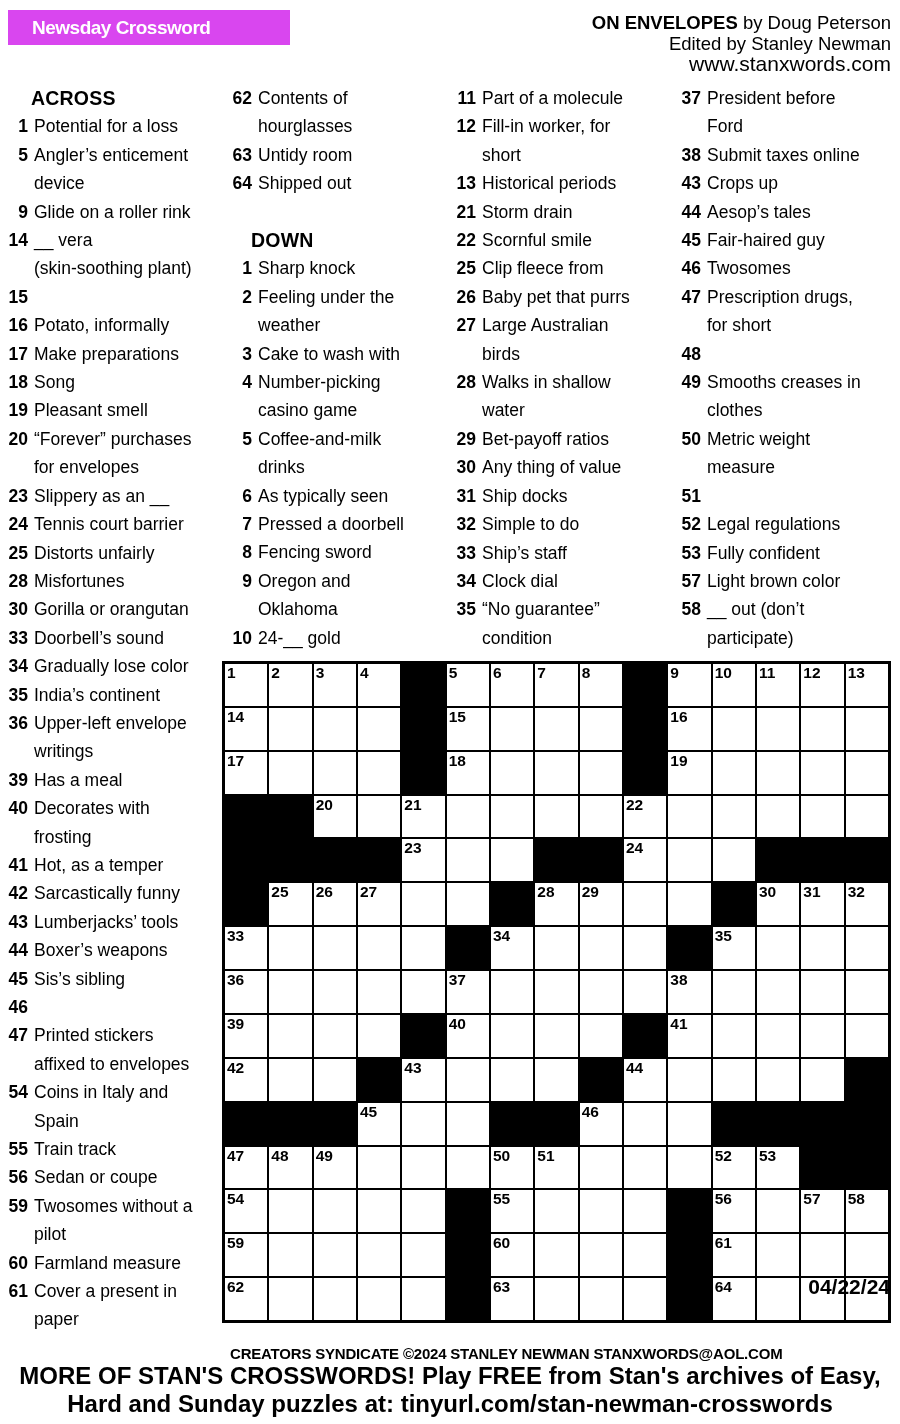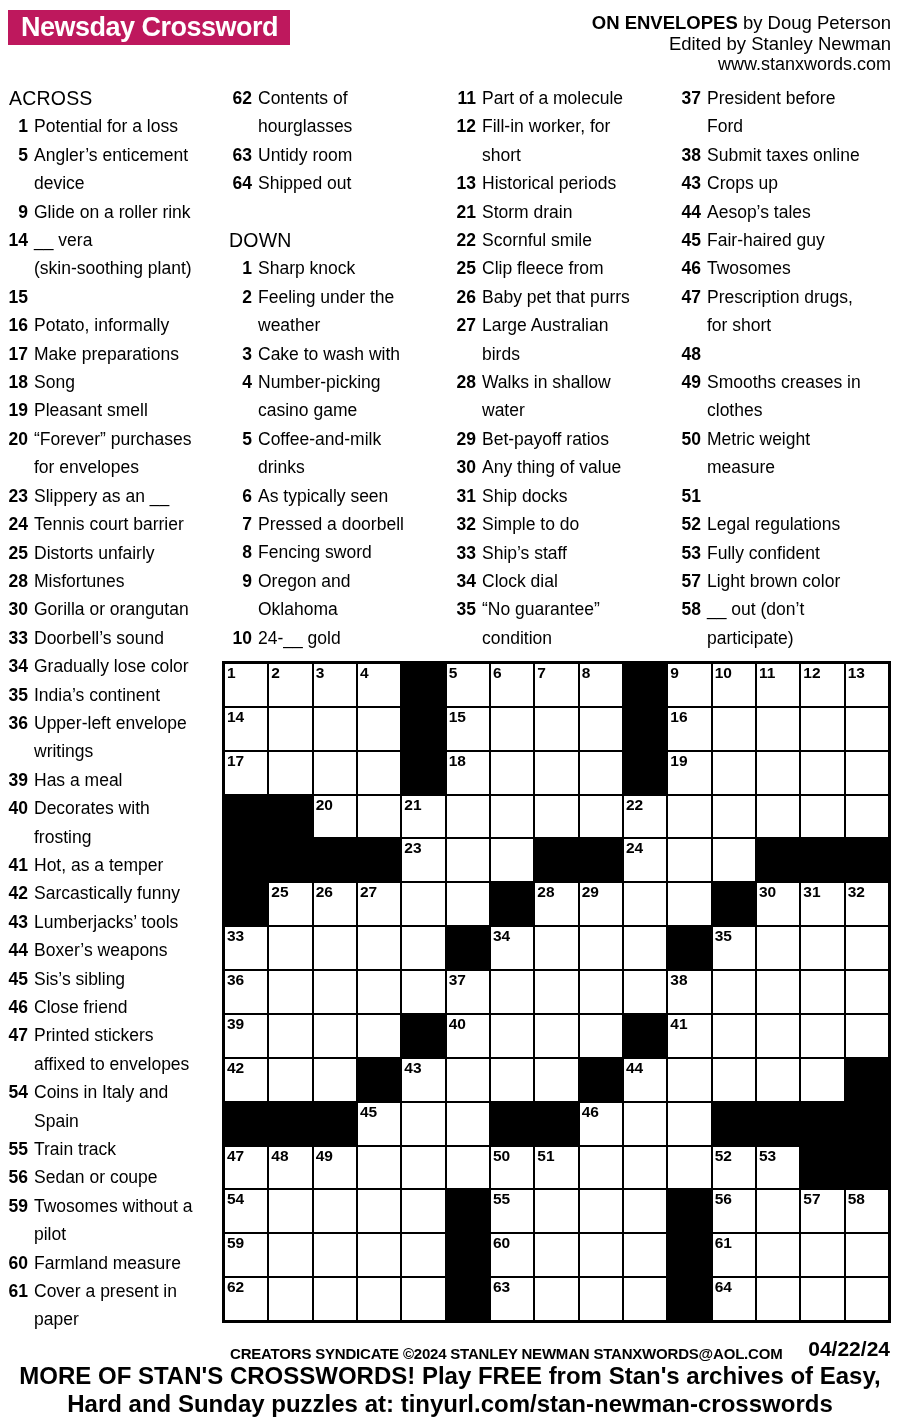--- a/index.html
+++ b/index.html
@@ -4,54 +4,54 @@
 <style>
   html,body{margin:0;padding:0;}
   body{
     width:900px;height:1424px;position:relative;overflow:hidden;
     background:#ffffff;color:#000;
     font-family:"Liberation Sans", sans-serif;
     -webkit-font-smoothing:antialiased;
   }
   .masthead{
     position:absolute;left:8px;top:10px;width:282px;height:35px;
-    background:#be185d;color:#fff;font-size:27px;font-weight:bold;
-    line-height:35px;padding-left:13px;box-sizing:border-box;
+    background:#d946ef;color:#fff;font-size:19px;font-weight:bold;
+    line-height:35px;padding-left:24px;box-sizing:border-box;
     letter-spacing:-0.5px;white-space:nowrap;
   }
   .hdr-right{
     position:absolute;right:9px;top:13px;text-align:right;
     font-size:18.5px;line-height:20.5px;
   }
-  .hdr-right .site{font-size:18px;}
+  .hdr-right .site{font-size:21px;}
   .b{font-weight:bold;}
 
   .col{position:absolute;top:84px;font-size:17.5px;line-height:28.4px;}
   #col1{left:8px;width:215px;}
   #col2{left:228px;width:215px;}
   #col3{left:452px;width:215px;}
   #col4{left:677px;width:219px;}
   .clue{display:flex;}
   .num{font-weight:bold;width:20px;min-width:20px;text-align:right;margin-right:6px;}
   #col2 .num,#col3 .num,#col4 .num{width:24px;min-width:24px;}
   .txt{white-space:pre-line;flex:1;}
-  .clue-header{font-weight:normal;font-size:19.5px;margin-left:1px;letter-spacing:0.2px;}
+  .clue-header{font-weight:bold;font-size:19.5px;margin-left:23px;letter-spacing:0.2px;}
   .clue-spacer{height:28.4px;}
 
   #grid{
     position:absolute;left:222px;top:661px;width:669px;height:662px;
     box-sizing:border-box;border:2px solid #000;background:#fff;
     display:grid;grid-template-columns:repeat(15,1fr);grid-template-rows:repeat(15,1fr);
   }
   .cell{border:1px solid #000;position:relative;background:#fff;box-sizing:border-box;}
   .cell.black{background:#000;}
   .cellnum{position:absolute;left:2px;top:1px;font-size:15.5px;font-weight:bold;line-height:16px;}
 
   .syndicate{position:absolute;left:230px;top:1345px;font-size:15px;font-weight:bold;letter-spacing:-0.2px;white-space:nowrap;}
-  .pdate{position:absolute;right:10px;top:1337px;font-size:21px;font-weight:bold;}
+  .pdate{position:absolute;right:10px;top:1275px;font-size:21px;font-weight:bold;}
   .promo{position:absolute;left:0;top:1362px;width:900px;text-align:center;
     font-size:24px;font-weight:bold;line-height:28px;white-space:pre-line;}
 </style>
 </head>
 <body>
 
 <div class="masthead">Newsday Crossword</div>
 
 <div class="hdr-right">
   <div><span class="b">ON ENVELOPES</span><span> by Doug Peterson</span></div>
@@ -164,21 +164,20 @@
     <div class="clue">
       <span class="num">44</span>
       <span class="txt">Boxer’s weapons</span>
     </div>
     <div class="clue">
       <span class="num">45</span>
       <span class="txt">Sis’s sibling</span>
     </div>
     <div class="clue">
       <span class="num">46</span>
-      <span class="txt">Close friend</span>
     </div>
     <div class="clue">
       <span class="num">47</span>
       <span class="txt">Printed stickers
 affixed to envelopes</span>
     </div>
     <div class="clue">
       <span class="num">54</span>
       <span class="txt">Coins in Italy and
 Spain</span>

